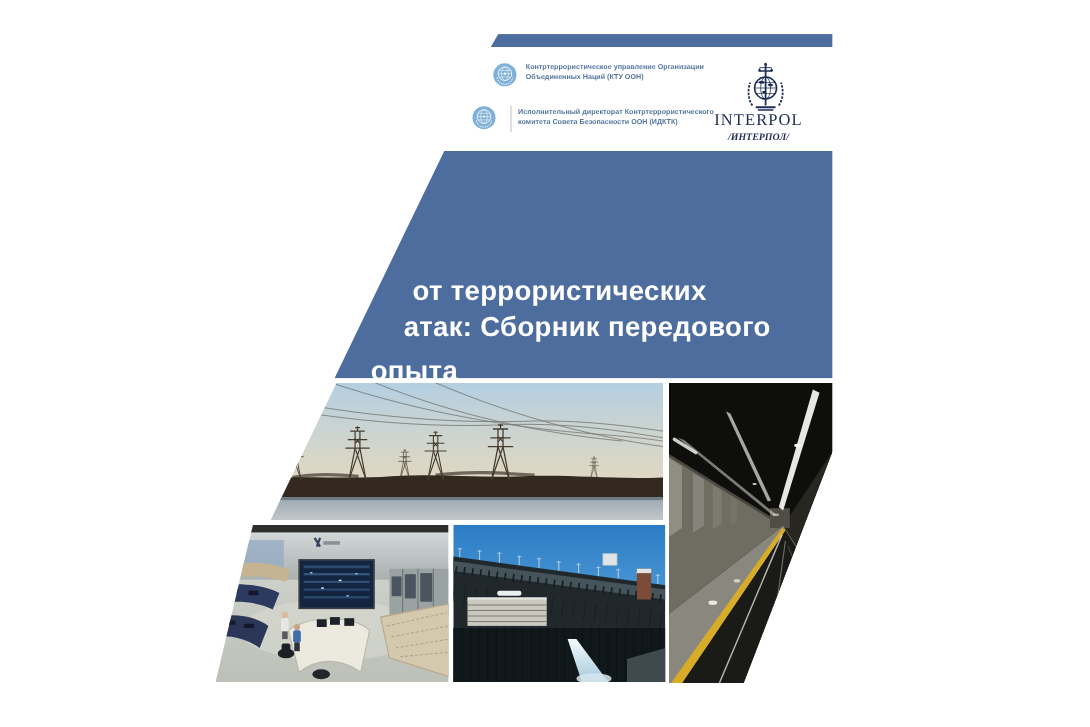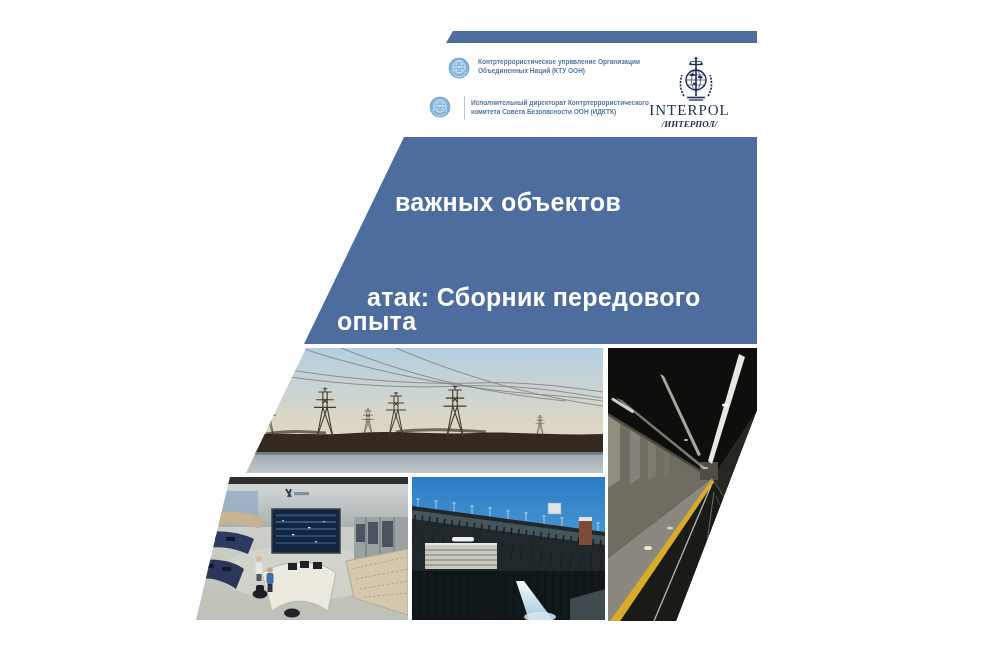--- a/index.html
+++ b/index.html
@@ -23,21 +23,21 @@
                  font-family:"Liberation Serif",serif;font-size:15px;letter-spacing:1px;line-height:16px;}
   .interpol-local{left:632px;top:119px;width:115px;text-align:center;color:#1d2c55;
                   font-size:9px;font-weight:bold;font-style:italic;line-height:11px;font-family:Liberation Serif, serif;}
 
   
   .title-block{left:304px;top:137px;width:453px;height:207px;background:#4d6d9f;
                clip-path:polygon(100px 0,453px 0,453px 207px,0 207px);}
   .title-line{position:absolute;color:#ffffff;font-weight:bold;font-size:25px;
               letter-spacing:.3px;white-space:nowrap;line-height:28px;}
   .t0{left:415px;top:156px;} .t1{left:395px;top:188px;} .t2{left:397px;top:219px;}
-  .t3{left:375px;top:251px;} .t4{left:367px;top:283px;} .t5{left:337px;top:307px;}
+  .t3{left:375px;top:251px;} .t4{left:367px;top:283px;} .t5{left:337px;top:323px;}
 
   
   .photo{overflow:hidden;}
   .photo svg{display:block;width:100%;height:100%;}
   .photo-power {left:246px;top:348px;width:357px;height:125px;
                 clip-path:polygon(60px 0,357px 0,357px 125px,0 125px);}
   .photo-control{left:196px;top:477px;width:212px;height:143px;
                 clip-path:polygon(34px 0,212px 0,212px 143px,0 143px);}
   .photo-dam   {left:412px;top:477px;width:193px;height:143px;}
   .photo-tunnel{left:608px;top:348px;width:149px;height:273px;
@@ -106,21 +106,21 @@
         <path d="M34,40 C38,34 38.5,26 36,19" stroke-width="1.6" stroke-dasharray="2.2,1.2"></path>
         <line x1="13" y1="41.5" x2="31" y2="41.5" stroke-width="1.6"></line>
         <line x1="15" y1="44" x2="29" y2="44" stroke-width="1.3"></line>
       </g>
     </svg>
   </div>
   <div class="abs interpol-word">INTERPOL</div>
   <div class="abs interpol-local">/ИНТЕРПОЛ/</div>
 
   <div class="abs title-block"></div>
-  <div class="title-line t1">важных объектов</div>
+  <div class="title-line t3">от террористических</div>
   <div class="title-line t4">атак: Сборник передового</div>
   <div class="title-line t5">опыта</div>
 
   <div class="abs photo photo-power">
     <svg viewBox="0 0 357 125" preserveAspectRatio="none">
       <defs>
         <linearGradient id="skyg" x1="0" y1="0" x2="0" y2="1">
           <stop offset="0" stop-color="#b4cfe2"></stop>
           <stop offset="0.62" stop-color="#d6d6c9"></stop>
           <stop offset="1" stop-color="#e6d7c0"></stop>

